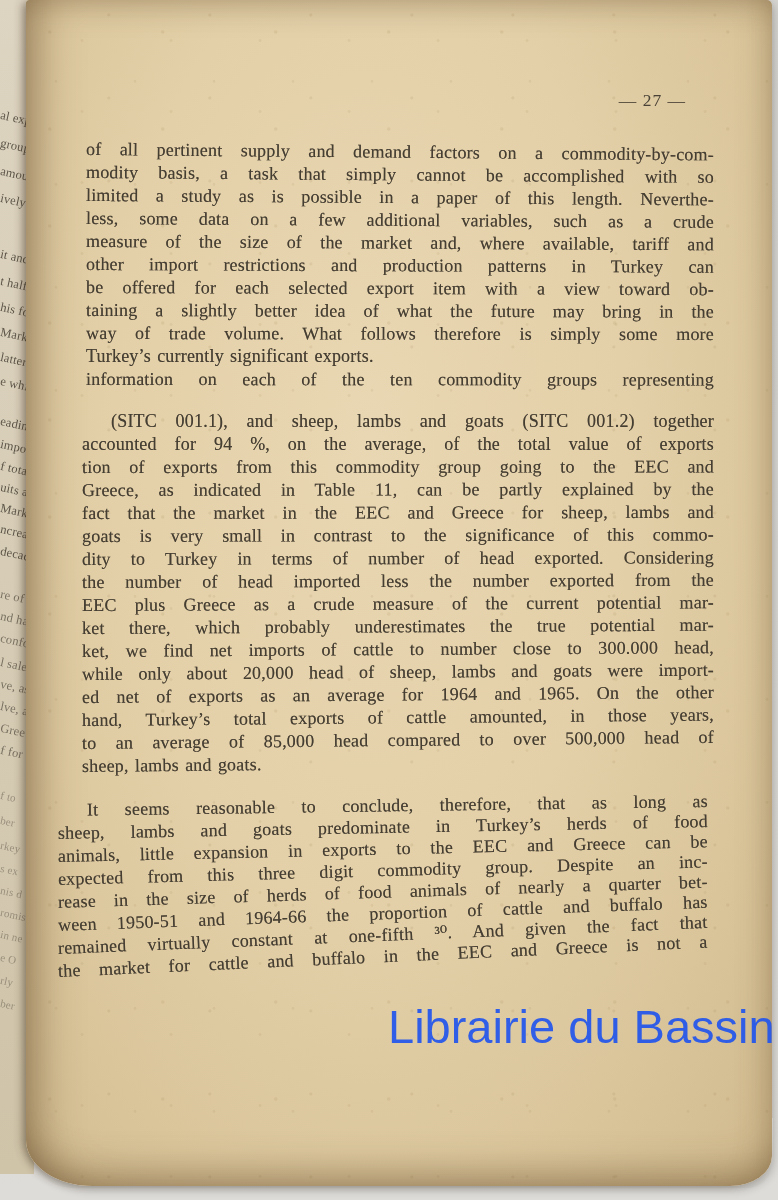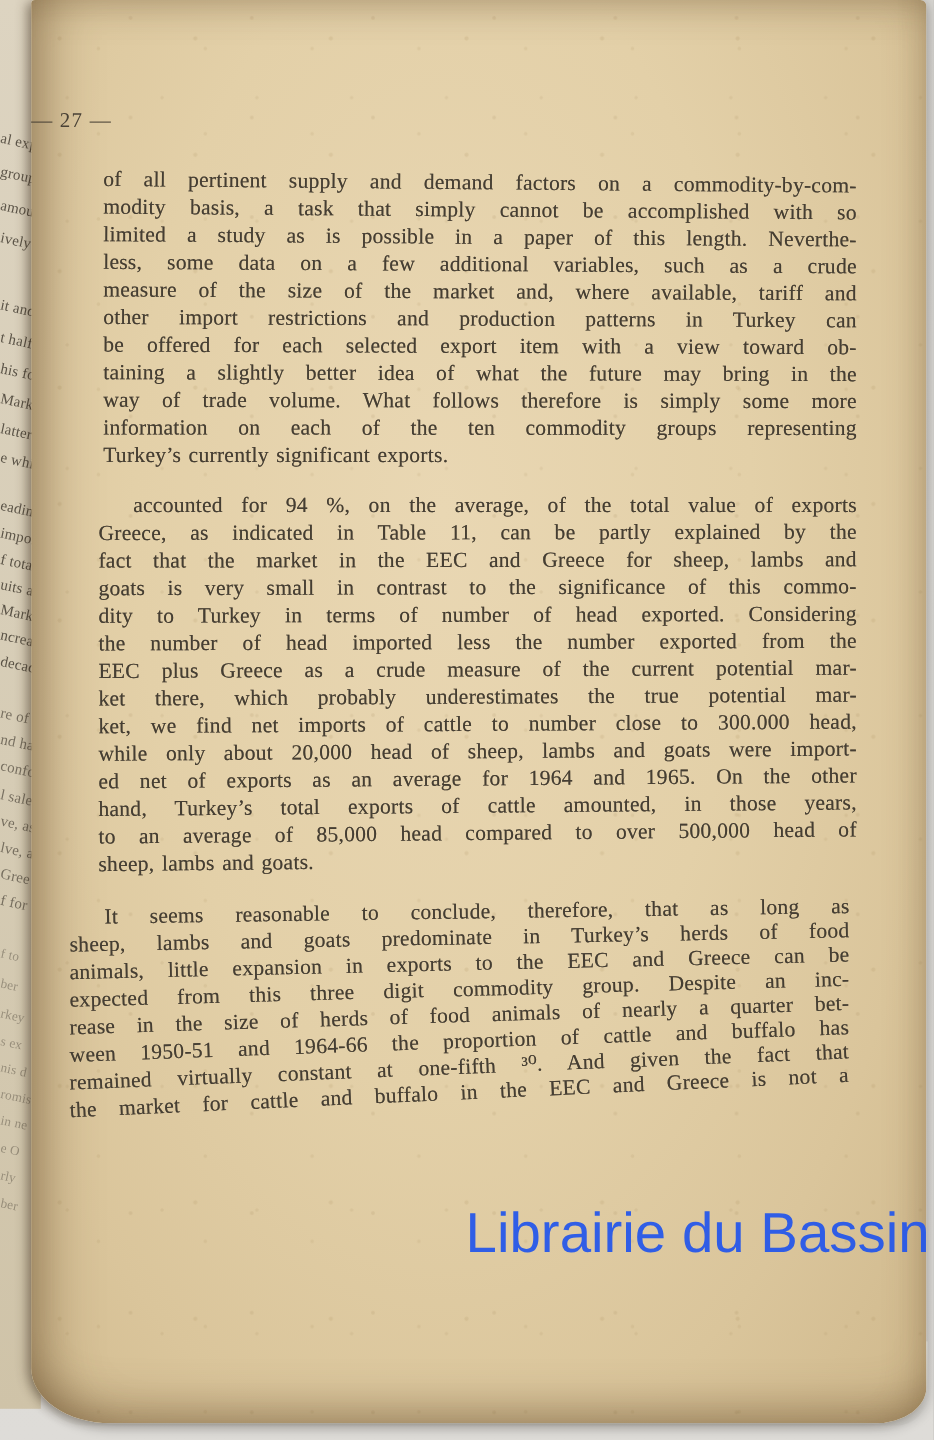--- a/index.html
+++ b/index.html
@@ -33,21 +33,21 @@
            radial-gradient(ellipse at 46% 36%, #e9d7b3 0%, #e3d0a8 45%, #dac59b 75%, #cfb88c 100%);
          background-size:113px 97px, 89px 71px, 101px 83px, 79px 103px, 100% 100%;
          box-shadow:
            inset 30px 0 44px -20px rgba(96,70,38,.50),
            inset 0 -30px 40px -20px rgba(96,70,38,.42),
            inset -20px 0 34px -18px rgba(105,80,48,.30),
            inset 0 22px 32px -18px rgba(105,80,48,.25),
            -5px 0 10px -2px rgba(60,42,22,.45),
            2px 4px 10px rgba(0,0,0,.20);}
 
-  .page-number{position:absolute;top:90px;left:0;width:660px;text-align:left;
+  .page-number{position:absolute;top:90px;left:0;width:660px;text-align:right;
          font-size:17.5px;color:#4a4236;letter-spacing:1px;}
 
   .text-col{position:absolute;left:60px;top:138px;width:628px;
          color:#453e33;font-size:18px;
          text-shadow:0 0 .5px rgba(70,60,45,.65);}
   .para{width:628px;}
   .line{position:relative;height:23px;line-height:23px;white-space:nowrap;
          text-align:justify;text-align-last:justify;
          transform-origin:left center;letter-spacing:.2px;word-spacing:1.5px;}
   .line.end{text-align-last:left;}
@@ -115,25 +115,27 @@
       <div class="para p1">
           <div class="line" style="transform: rotate(0.5deg);">of all pertinent supply and demand factors on a commodity-by-com-</div>
           <div class="line" style="transform: rotate(0.45deg);">modity basis, a task that simply cannot be accomplished with so</div>
           <div class="line" style="transform: rotate(0.4deg);">limited a study as is possible in a paper of this length. Neverthe-</div>
           <div class="line" style="transform: rotate(0.35deg);">less, some data on a few additional variables, such as a crude</div>
           <div class="line" style="transform: rotate(0.3deg);">measure of the size of the market and, where available, tariff and</div>
           <div class="line" style="transform: rotate(0.25deg);">other import restrictions and production patterns in Turkey can</div>
           <div class="line" style="transform: rotate(0.2deg);">be offered for each selected export item with a view toward ob-</div>
           <div class="line" style="transform: rotate(0.15deg);">taining a slightly better idea of what the future may bring in the</div>
           <div class="line" style="transform: rotate(0.1deg);">way of trade volume. What follows therefore is simply some more</div>
+          <div class="line end">Turkey’s currently significant exports.</div>
           <div class="line" style="transform: rotate(0.05deg);">information on each of the ten commodity groups representing</div>
-          <div class="line end">Turkey’s currently significant exports.</div>
         </div>
       <div class="para p2 indented">
+          <div class="line">(SITC 001.1), and sheep, lambs and goats (SITC 001.2) together</div>
           <div class="line">accounted for 94 %, on the average, of the total value of exports</div>
+          <div class="line" style="transform: rotate(-0.05deg);">tion of exports from this commodity group going to the EEC and</div>
           <div class="line" style="transform: rotate(-0.1deg);">Greece, as indicated in Table 11, can be partly explained by the</div>
           <div class="line" style="transform: rotate(-0.1deg);">fact that the market in the EEC and Greece for sheep, lambs and</div>
           <div class="line" style="transform: rotate(-0.15deg);">goats is very small in contrast to the significance of this commo-</div>
           <div class="line" style="transform: rotate(-0.15deg);">dity to Turkey in terms of number of head exported. Considering</div>
           <div class="line" style="transform: rotate(-0.2deg);">the number of head imported less the number exported from the</div>
           <div class="line" style="transform: rotate(-0.25deg);">EEC plus Greece as a crude measure of the current potential mar-</div>
           <div class="line" style="transform: rotate(-0.3deg);">ket there, which probably underestimates the true potential mar-</div>
           <div class="line" style="transform: rotate(-0.35deg);">ket, we find net imports of cattle to number close to 300.000 head,</div>
           <div class="line" style="transform: rotate(-0.4deg);">while only about 20,000 head of sheep, lambs and goats were import-</div>
           <div class="line" style="transform: rotate(-0.45deg);">ed net of exports as an average for 1964 and 1965. On the other</div>

